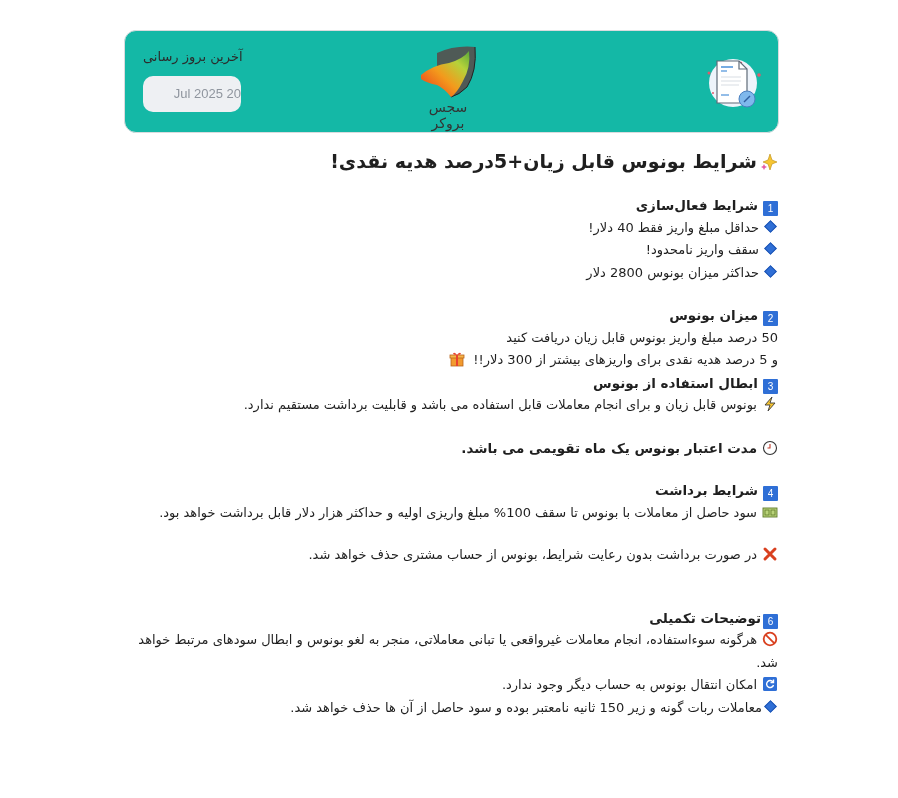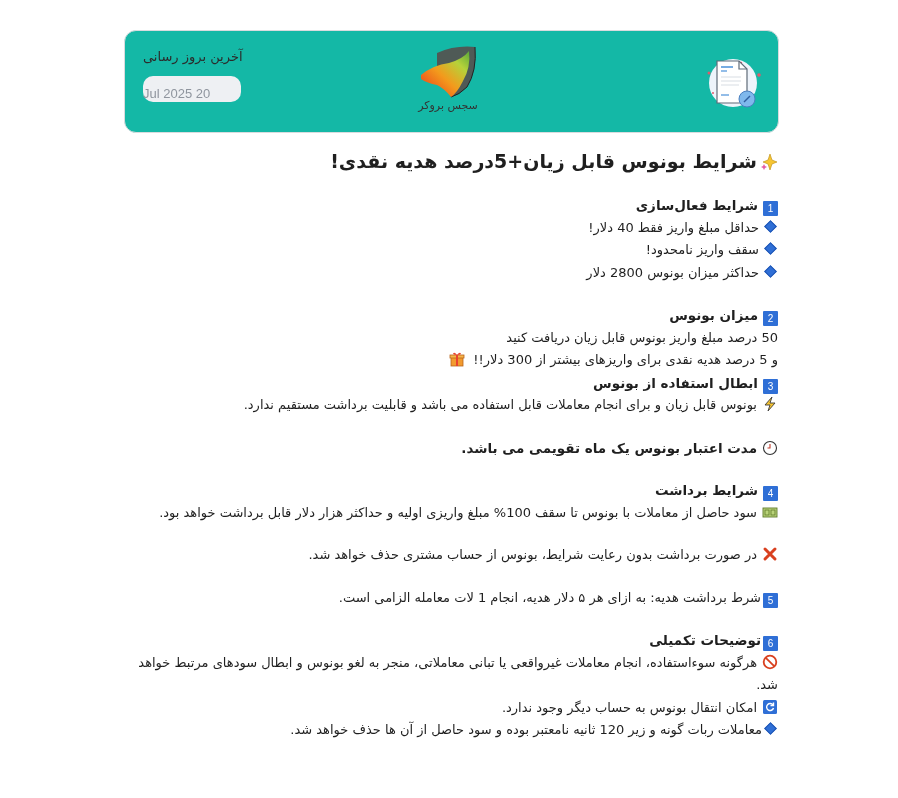--- a/index.html
+++ b/index.html
@@ -6,26 +6,26 @@
     html, body { width: 898px; height: 798px; background: #ffffff; overflow: hidden; }
     body { font-family: "DejaVu Sans", "Liberation Sans", sans-serif; color: #1f1f1f; position: relative; }
 
     .header-card {
       position: absolute; left: 124px; top: 30px; width: 655px; height: 103px;
       border: 1px solid #d9dbde; border-radius: 12px; background: #14b8a6;
     }
     .last-update { position: absolute; left: 18px; top: 18px; width: 120px; }
     .last-update-label { font-size: 13px; color: #2b2b2b; direction: rtl; text-align: left; display: block; white-space: nowrap; }
     .date-badge {
-      margin-top: 12px; display: inline-block; width: 98px; height: 26px; line-height: 36px;
-      background: #eef0f3; border-radius: 10px; color: #8f959e; font-size: 13px; text-align: left;
+      margin-top: 12px; display: inline-block; width: 98px; height: 36px; line-height: 36px;
+      background: #eef0f3; border-radius: 10px; color: #8f959e; font-size: 13px; text-align: right;
       font-family: "Liberation Sans", sans-serif;
     }
     .logo { position: absolute; left: 290px; top: 14px; width: 70px; height: 72px; }
-    .logo-caption { position: absolute; left: 0; top: 54px; width: 66px; text-align: center; font-size: 11px; color: #333; direction: rtl; }
+    .logo-caption { position: absolute; left: 0; top: 54px; width: 66px; text-align: center; font-size: 14px; color: #333; direction: rtl; }
     .doc-icon { position: absolute; left: 578px; top: 22px; width: 60px; height: 60px; }
 
     .content {
       position: absolute; right: 120px; top: 148px; width: 660px;
       direction: rtl; text-align: right; font-size: 13px; line-height: 22.5px;
     }
     .title { font-size: 19px; font-weight: bold; line-height: 26px; margin-bottom: 20px; }
     .section-head { font-weight: bold; font-size: 13.5px; }
     .gap { height: 20px; }
     .line { white-space: normal; }
@@ -148,35 +148,32 @@
         </svg></span><span>سود حاصل از معاملات با بونوس تا سقف 100% مبلغ واریزی اولیه و حداکثر هزار دلار قابل برداشت خواهد بود.</span>
   </div>
   <div class="gap"></div>
   <div class="line">
     <span class="ico"><svg width="16" height="16" viewBox="0 0 16 16">
           <path d="M3 3 L13 13 M13 3 L3 13" stroke="#d9401f" stroke-width="3" stroke-linecap="round"></path>
         </svg></span><span>در صورت برداشت بدون رعایت شرایط، بونوس از حساب مشتری حذف خواهد شد.</span>
   </div>
   <div class="gap"></div>
 
-  <div class="line">
-    <span class="num-badge" style="margin-left:2px">5</span><span>شرط برداشت هدیه: به ازای هر ۵ دلار هدیه، انجام 1 لات معامله الزامی است.</span>
-  </div>
   <div class="gap"></div>
 
   <div class="section-head">
     <span class="num-badge" style="margin-left:2px">6</span><span>توضیحات تکمیلی</span>
   </div>
   <div class="line">
     <span class="ico"><svg width="16" height="16" viewBox="0 0 16 16">
           <circle cx="8" cy="8" r="6.3" fill="#fff" stroke="#d9401f" stroke-width="1.8"></circle>
           <path d="M3.8 3.8 L12.2 12.2" stroke="#d9401f" stroke-width="1.8"></path>
         </svg></span><span>هرگونه سوءاستفاده، انجام معاملات غیرواقعی یا تبانی معاملاتی، منجر به لغو بونوس و ابطال سودهای مرتبط خواهد شد.</span>
   </div>
   <div class="line">
     <span class="ico"><svg width="16" height="16" viewBox="0 0 16 16">
           <rect x="1" y="1" width="14" height="14" rx="1.5" fill="#2f6fd6"></rect>
           <path d="M11 6 A3.5 3.5 0 1 0 11.5 9" fill="none" stroke="#fff" stroke-width="1.4"></path>
           <path d="M11.5 3.5 V6.5 H8.5" fill="none" stroke="#fff" stroke-width="1.4"></path>
         </svg></span><span>امکان انتقال بونوس به حساب دیگر وجود ندارد.</span>
   </div>
-  <div class="line"><span class="diamond" style="margin-left:4px"></span><span>معاملات ربات گونه و زیر 120 ثانیه نامعتبر بوده و سود حاصل از آن ها حذف خواهد شد.</span></div>
+  <div class="line"><span class="diamond" style="margin-left:4px"></span><span>معاملات ربات گونه و زیر 150 ثانیه نامعتبر بوده و سود حاصل از آن ها حذف خواهد شد.</span></div>
 </div>
 
 </body></html>

